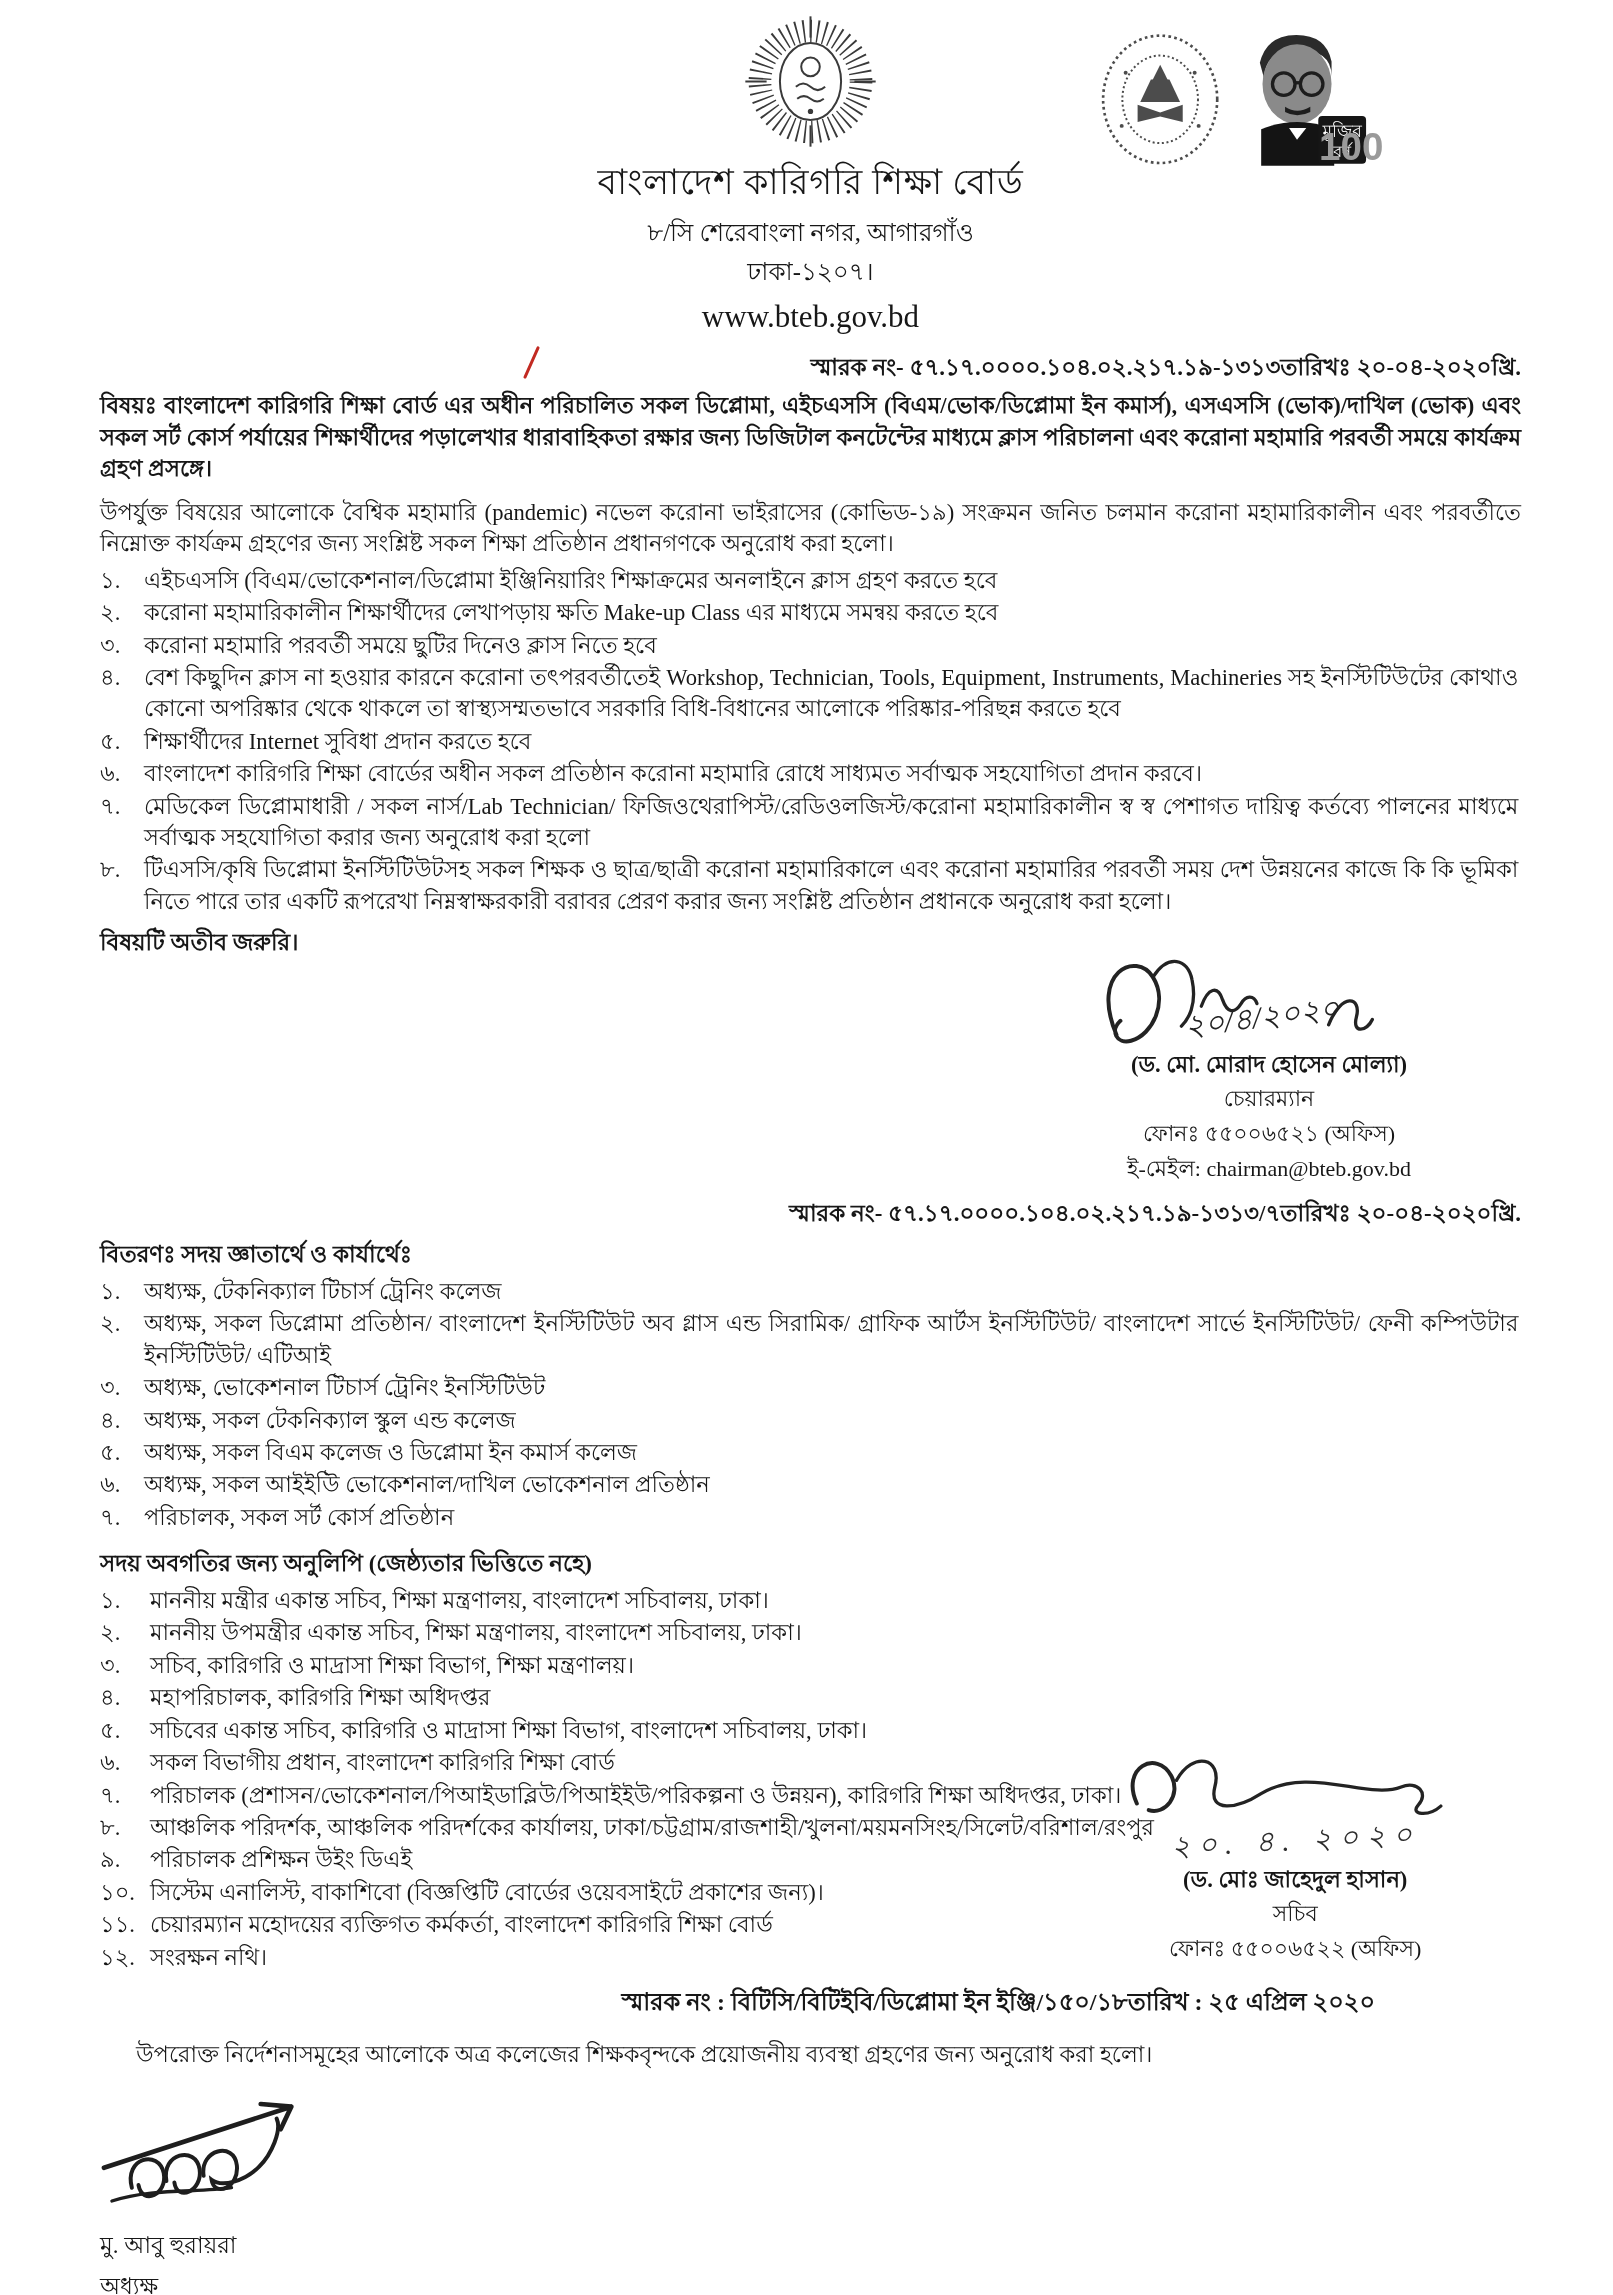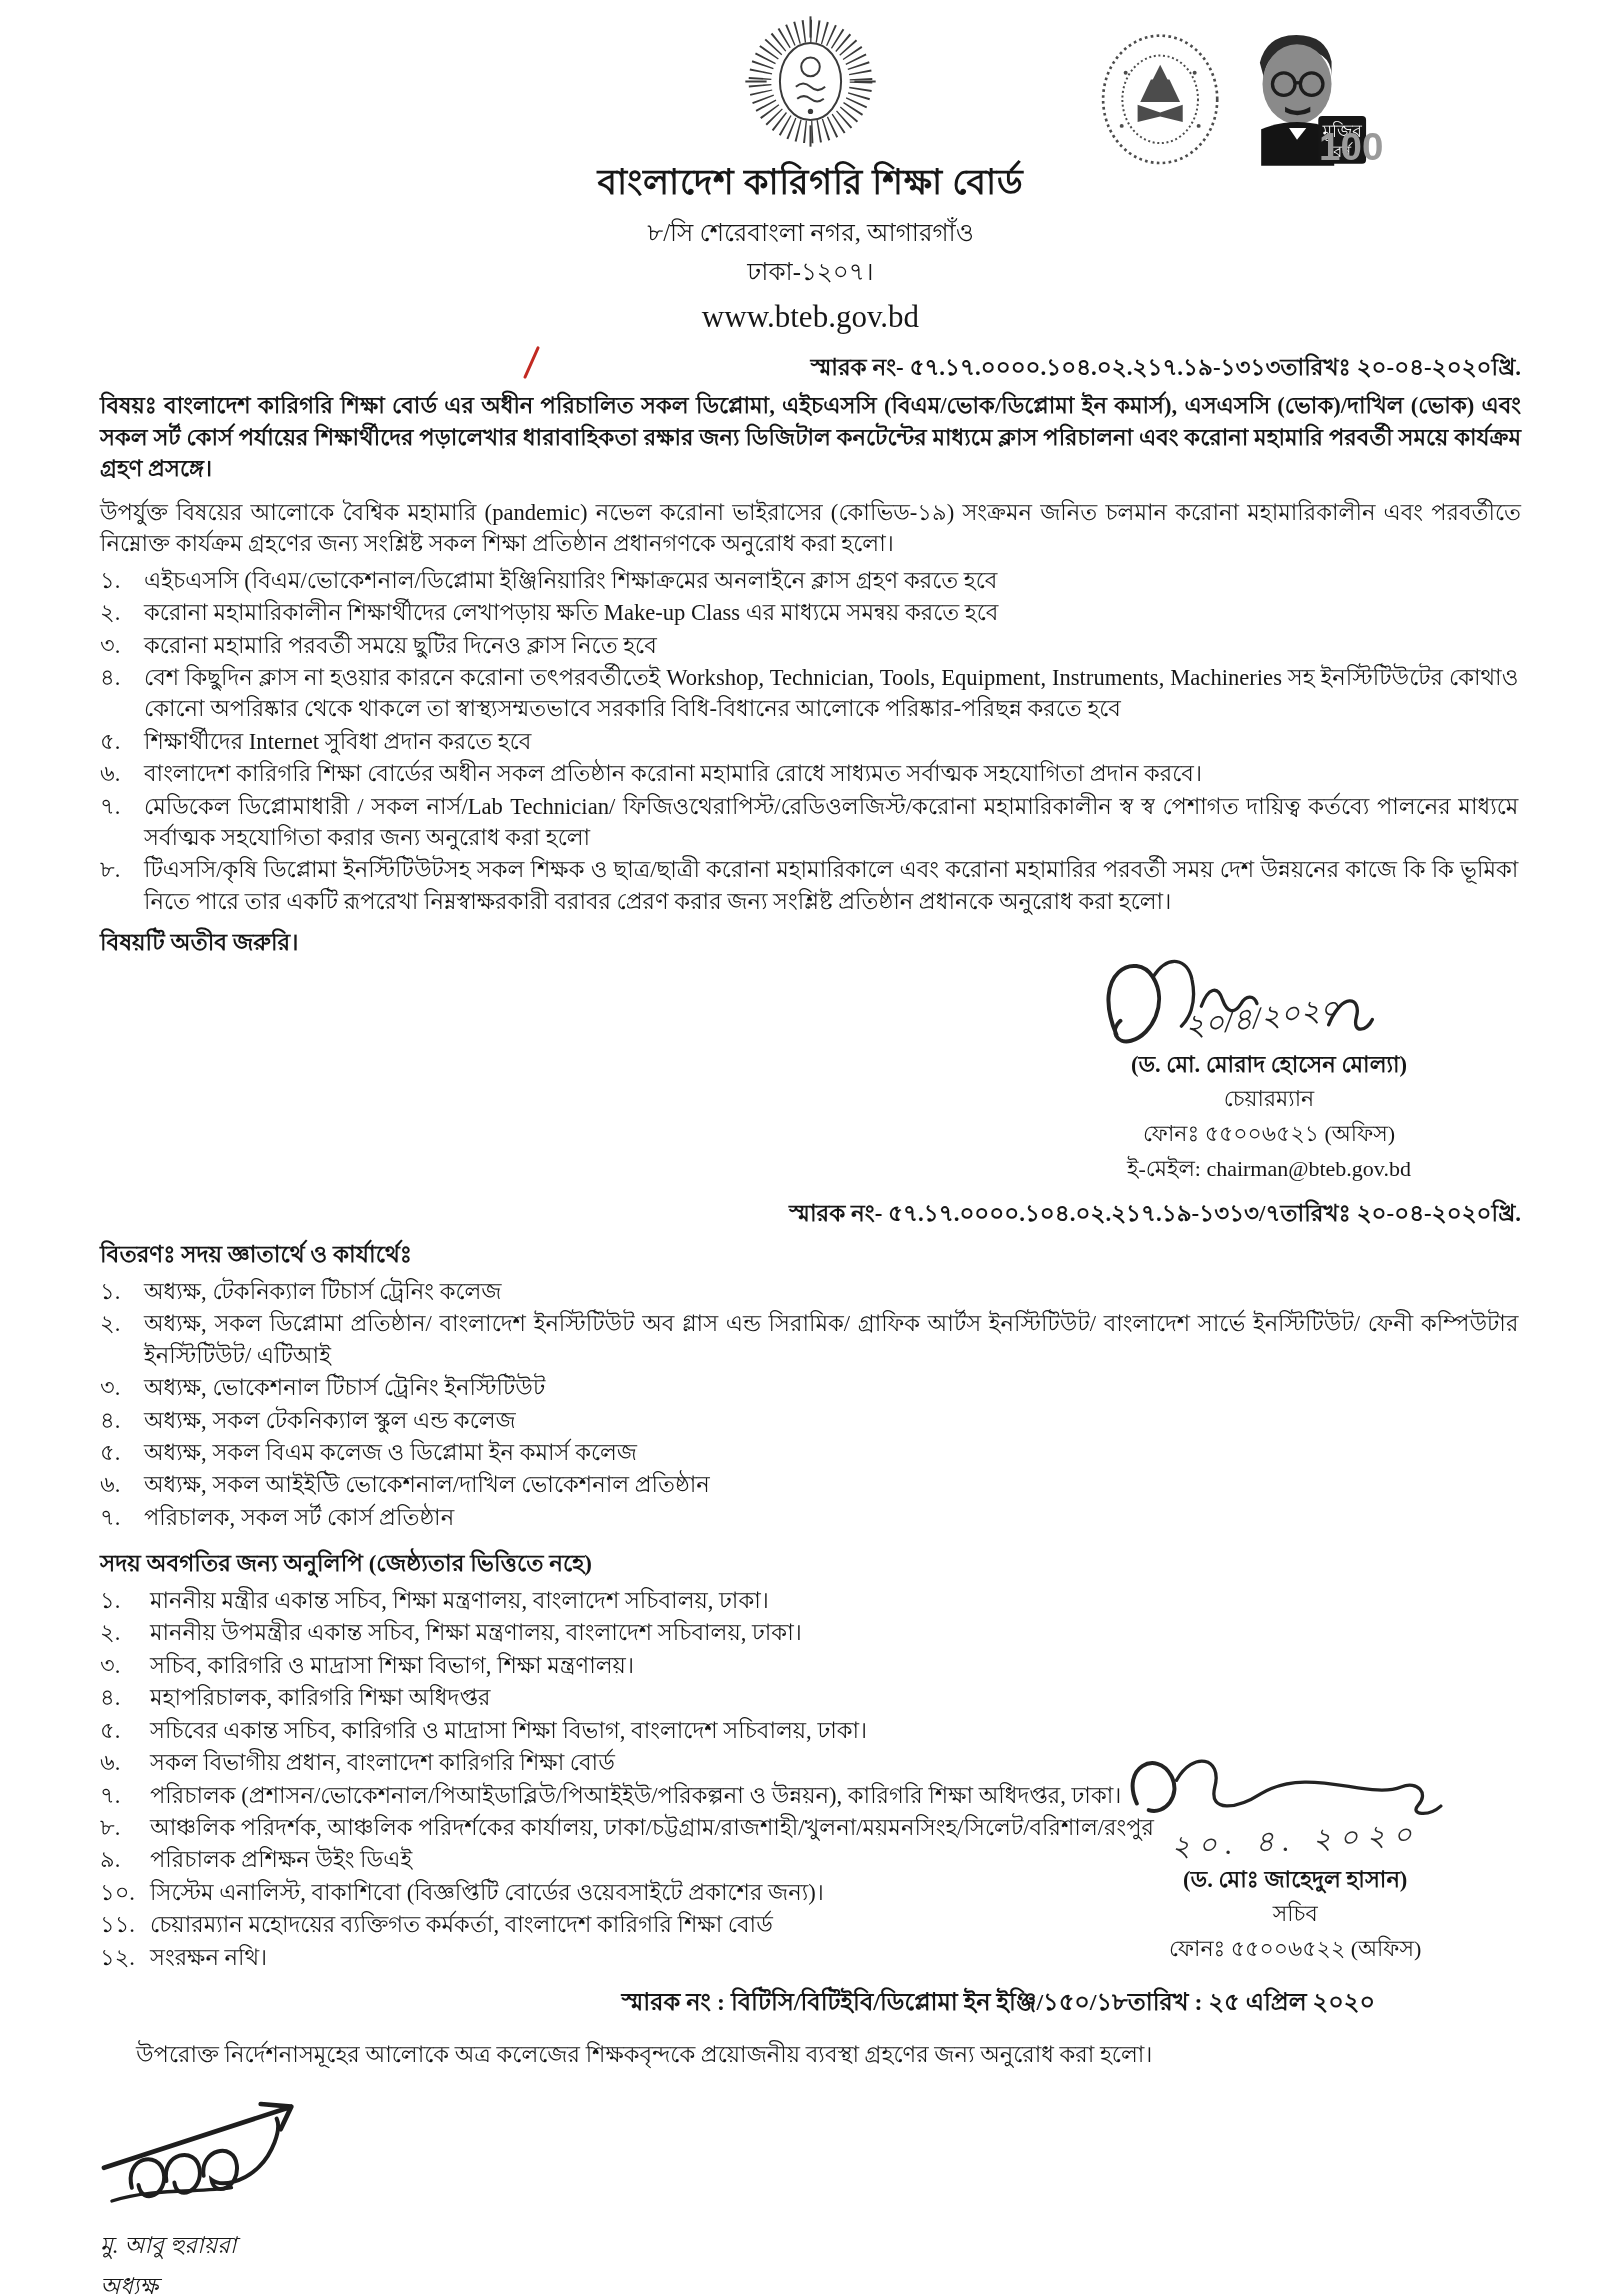--- a/index.html
+++ b/index.html
@@ -6,21 +6,21 @@
   body{
     width:1614px;height:2295px;overflow:hidden;background:#ffffff;color:#171717;
     font-family:"Liberation Serif","DejaVu Serif",serif;
     font-size:22px;line-height:1.38;
   }
   .content{padding:14.6px 93px 0 100px;position:relative;box-sizing:border-box;}
 
   
   .letterhead{text-align:center;position:relative;}
   .emblem{display:inline-block;}
-  .org-name{font-size:35px;font-weight:bold;letter-spacing:0.7px;margin-top:2.7px;}
+  .org-name{font-size:35px;font-weight:normal;letter-spacing:0.7px;margin-top:2.7px;}
   .addr{font-size:24.6px;margin-top:9.3px;}
   .city{font-size:24.6px;margin-top:5.3px;}
   .site{font-size:31px;margin-top:6.6px;}
   .seal{position:absolute;left:999px;top:18.6px;}
   .mujib{position:absolute;left:1120px;top:8px;}
 
   .memo-row{display:flex;justify-content:flex-end;margin-top:13.3px;font-size:23px;font-weight:bold;position:relative;}
   .memo-row.plain{font-weight:bold;}
   .pen-mark{position:absolute;left:430px;top:-6.6px;width:3.3px;height:35px;background:#c22a22;transform:rotate(24deg);border-radius:2px;}
 
@@ -44,21 +44,21 @@
   .copies-wrap{position:relative;}
   .secretary{position:absolute;right:13.3px;top:196px;width:425px;}
   .sec-sig{height:76px;}
   .hand-date{font-size:29px;letter-spacing:8px;transform:rotate(-3deg);color:#2c2c2c;font-style:italic;}
 
   .memo3{font-size:24px;font-weight:bold;}
   .forward{margin-top:20px;padding-left:36px;font-size:22.6px;}
 
   .principal{margin-top:17px;width:504px;text-align:left;}
   .pr-sig{height:133px;margin-left:-8px;}
-  .pr-line{font-size:23px;margin-top:9.3px;font-style:italic;}
+  .pr-line{font-size:23px;margin-top:9.3px;}
 
   svg{display:block;}
 </style>
 </head>
 <body>
 
 <div class="content">
 
   <div class="letterhead">
     <span class="emblem">

